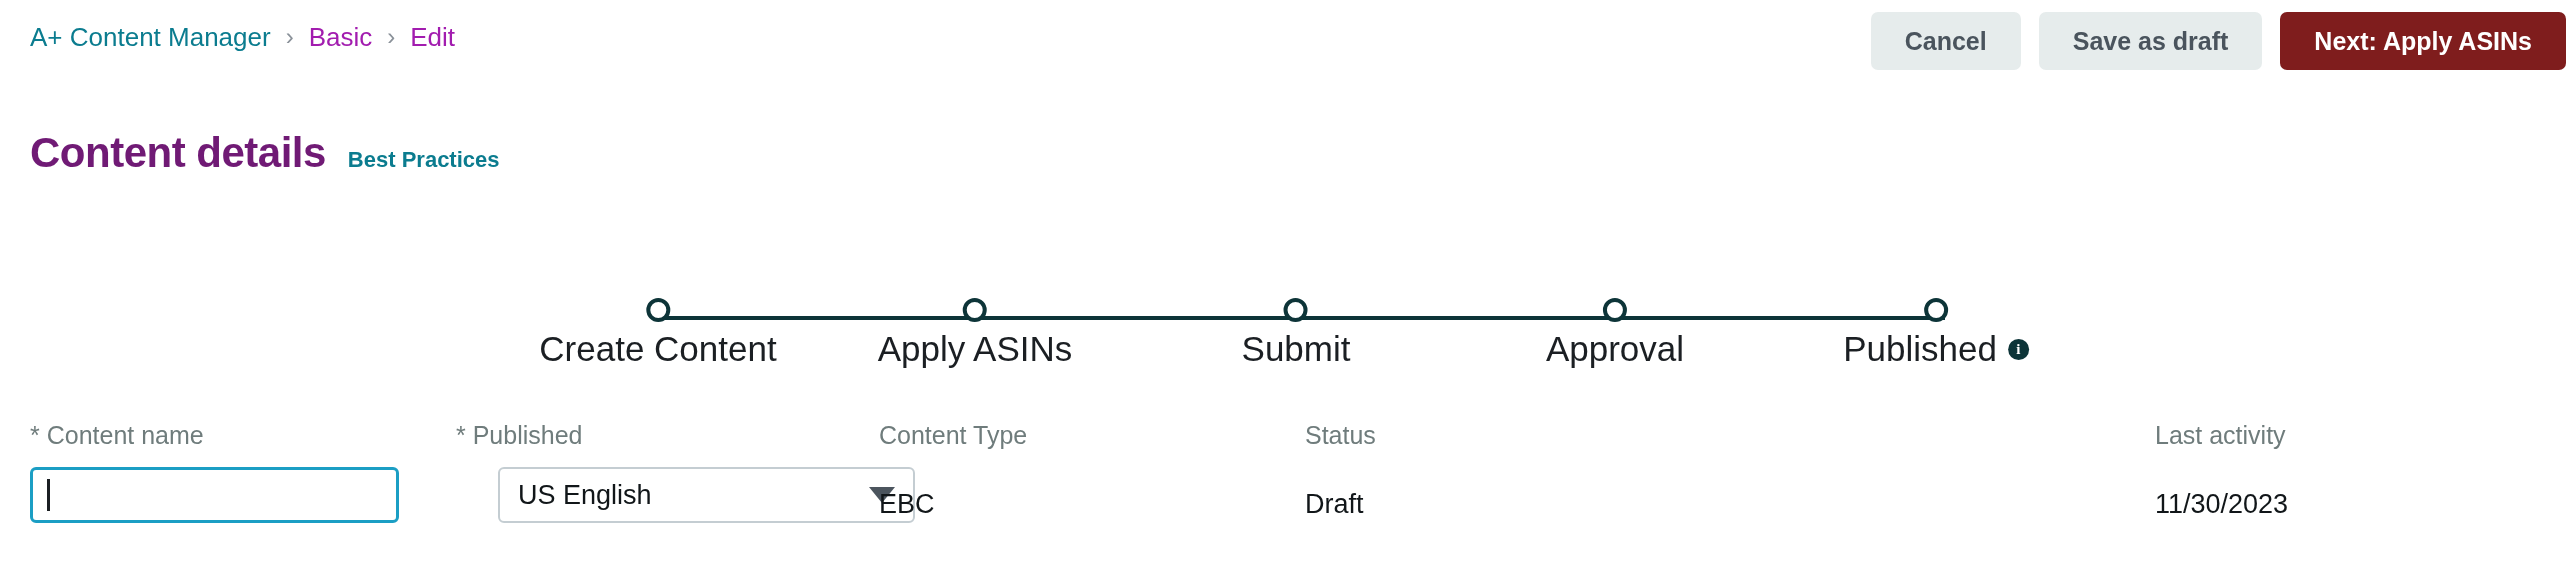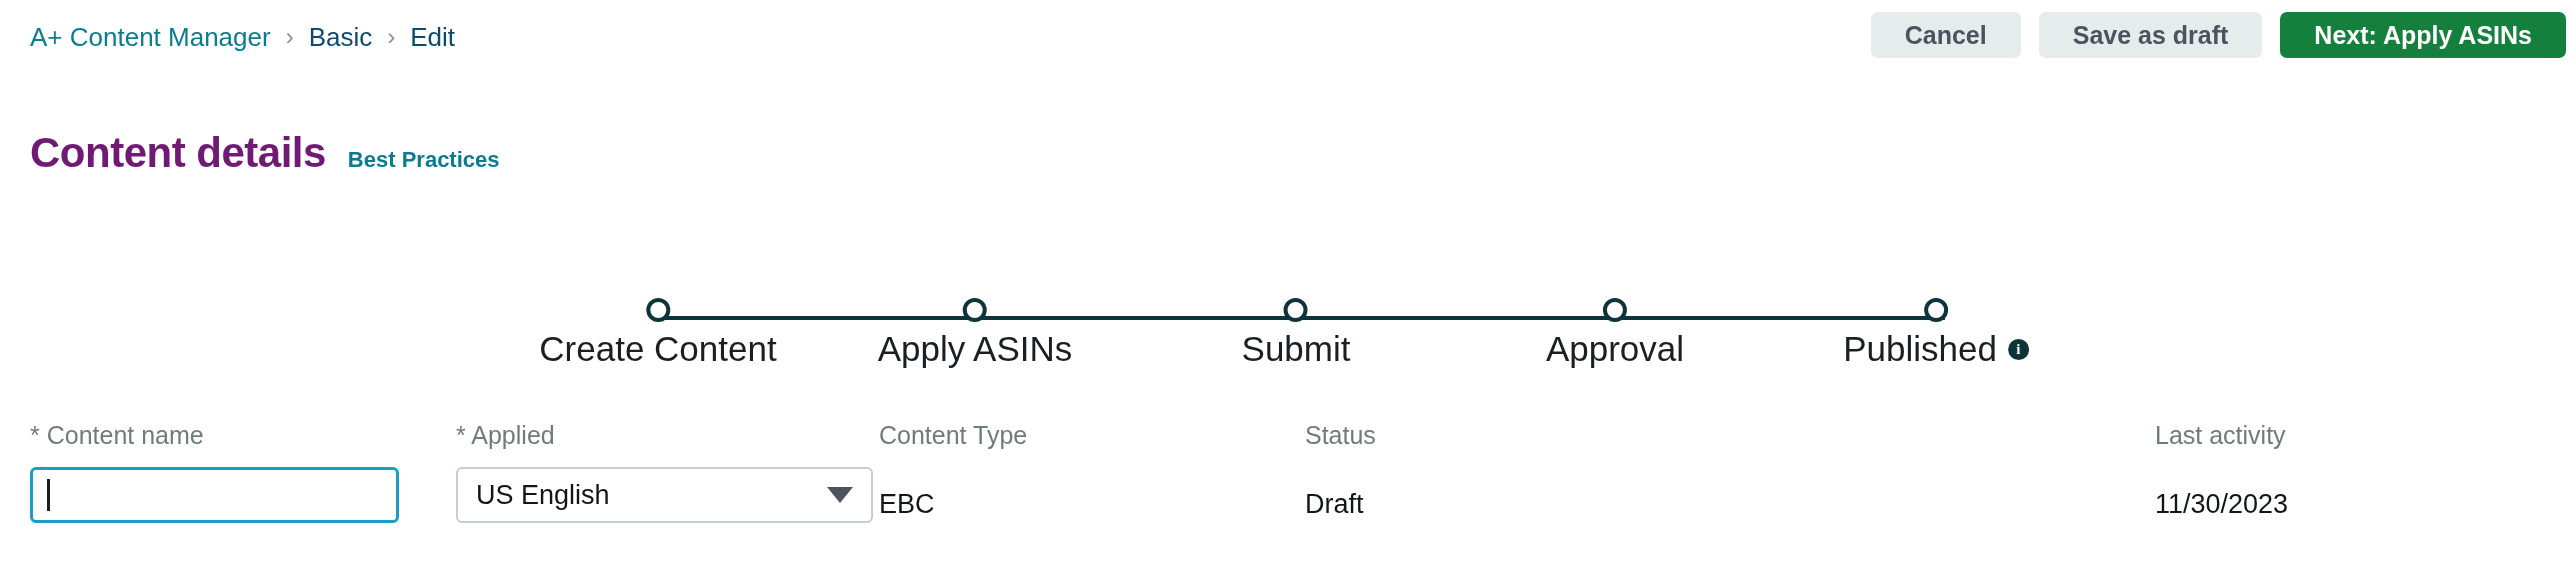--- a/index.html
+++ b/index.html
@@ -33,21 +33,21 @@
     font-size: 26px;
     line-height: 30px;
   }
   .crumb-link {
     color: #0b7c8f;
     font-weight: 400;
     cursor: pointer;
     white-space: nowrap;
   }
   .crumb-text {
-    color: #0c4a6e;
+    color: #a21caf;
     font-weight: 400;
     white-space: nowrap;
   }
   .crumb-sep {
     color: #8a9199;
     font-size: 24px;
     margin: 0 15px;
     font-weight: 400;
     user-select: none;
   }
@@ -59,34 +59,34 @@
     display: flex;
     align-items: center;
     gap: 18px;
   }
   .btn {
     border: none;
     border-radius: 7px;
     font-family: "Liberation Sans", sans-serif;
     font-size: 25px;
     font-weight: 700;
-    height: 46px;
+    height: 58px;
     padding: 0 34px;
     cursor: pointer;
     white-space: nowrap;
     display: inline-flex;
     align-items: center;
     justify-content: center;
   }
   .btn-secondary {
     background: #e6ecec;
     color: #4a545d;
   }
   .btn-primary {
-    background: #15803d;
+    background: #7f1d1d;
     color: #ffffff;
     text-align: center;
   }
 
   
   .page-head {
     position: absolute;
     left: 30px;
     top: 125px;
     display: flex;
@@ -228,20 +228,21 @@
     height: 56px;
     border: 2px solid #c4cdd2;
     border-radius: 6px;
     background: #ffffff;
     box-sizing: border-box;
     display: flex;
     align-items: center;
     justify-content: space-between;
     padding: 0 18px 0 18px;
     cursor: pointer;
+    margin-left: 42px;
   }
   .select-value {
     font-size: 27px;
     color: #111619;
     line-height: 30px;
     white-space: nowrap;
   }
   .chevron-down {
     width: 0;
     height: 0;
@@ -321,21 +322,21 @@
 
   <div class="field" style="left:30px">
     <span class="field-label">* Content name</span>
     <div class="text-input">
       <span class="caret"></span>
       <span class="input-placeholder"></span>
     </div>
   </div>
 
   <div class="field" style="left:456px">
-    <span class="field-label">* Applied</span>
+    <span class="field-label">* Published</span>
     <div class="select-input">
       <span class="select-value">US English</span>
       <span class="chevron-down"></span>
     </div>
   </div>
 
   <div class="field" style="left:879px">
     <span class="field-label">Content Type</span>
     <span class="field-value">EBC</span>
   </div>

